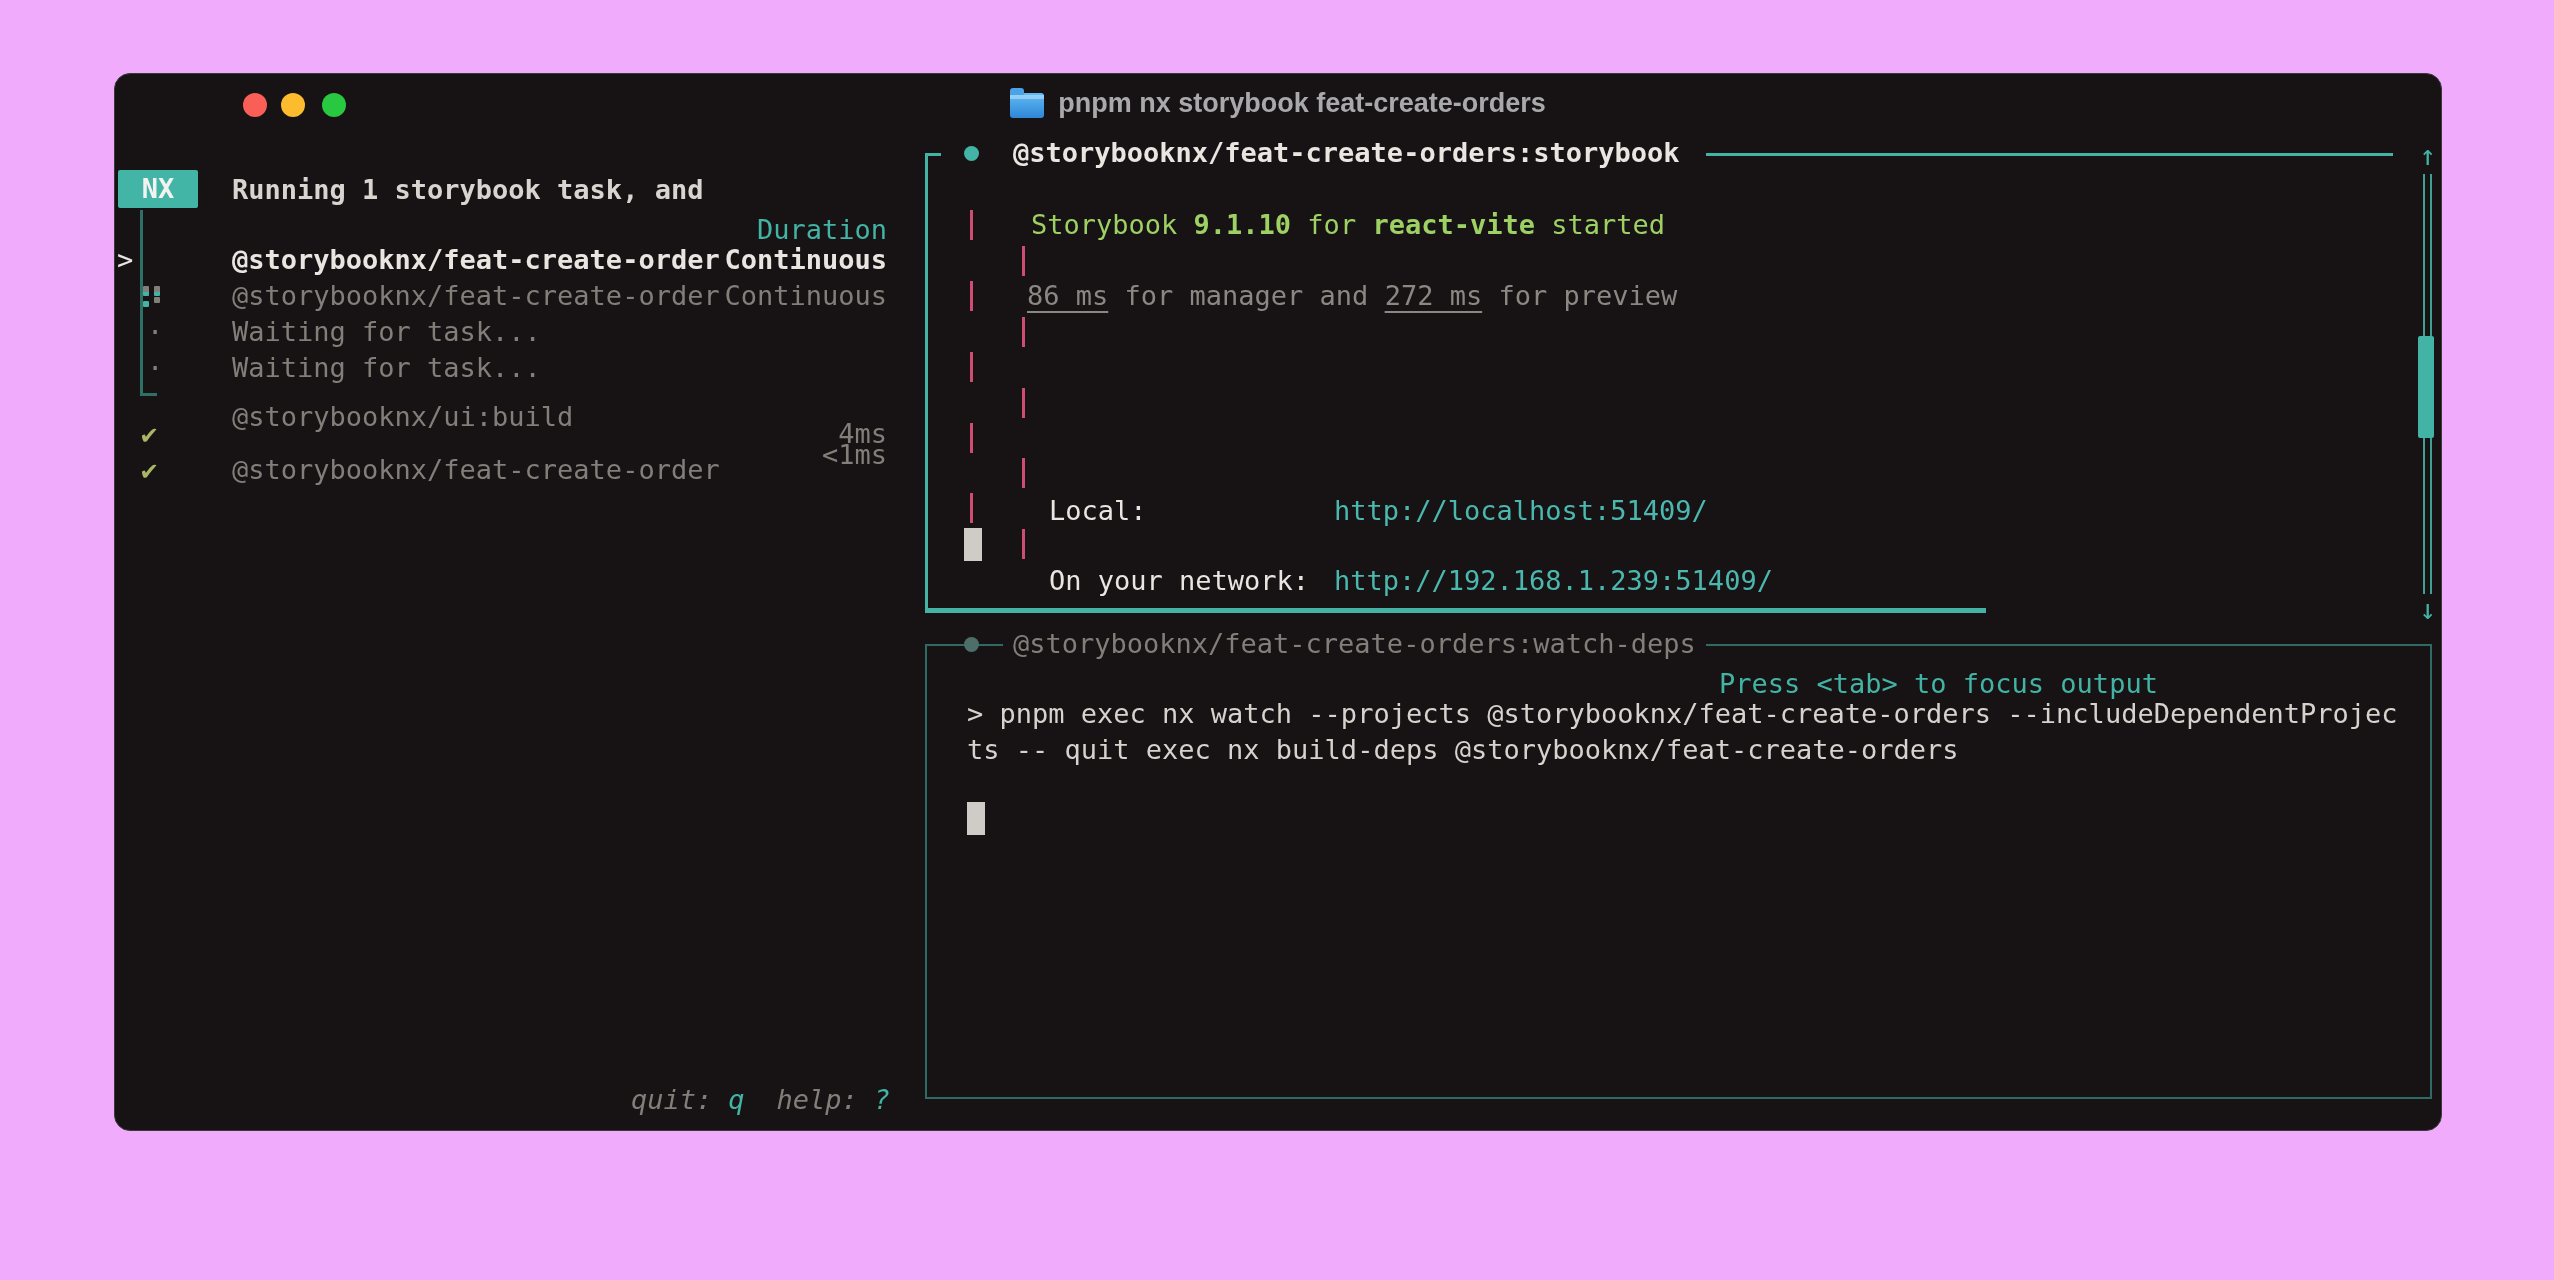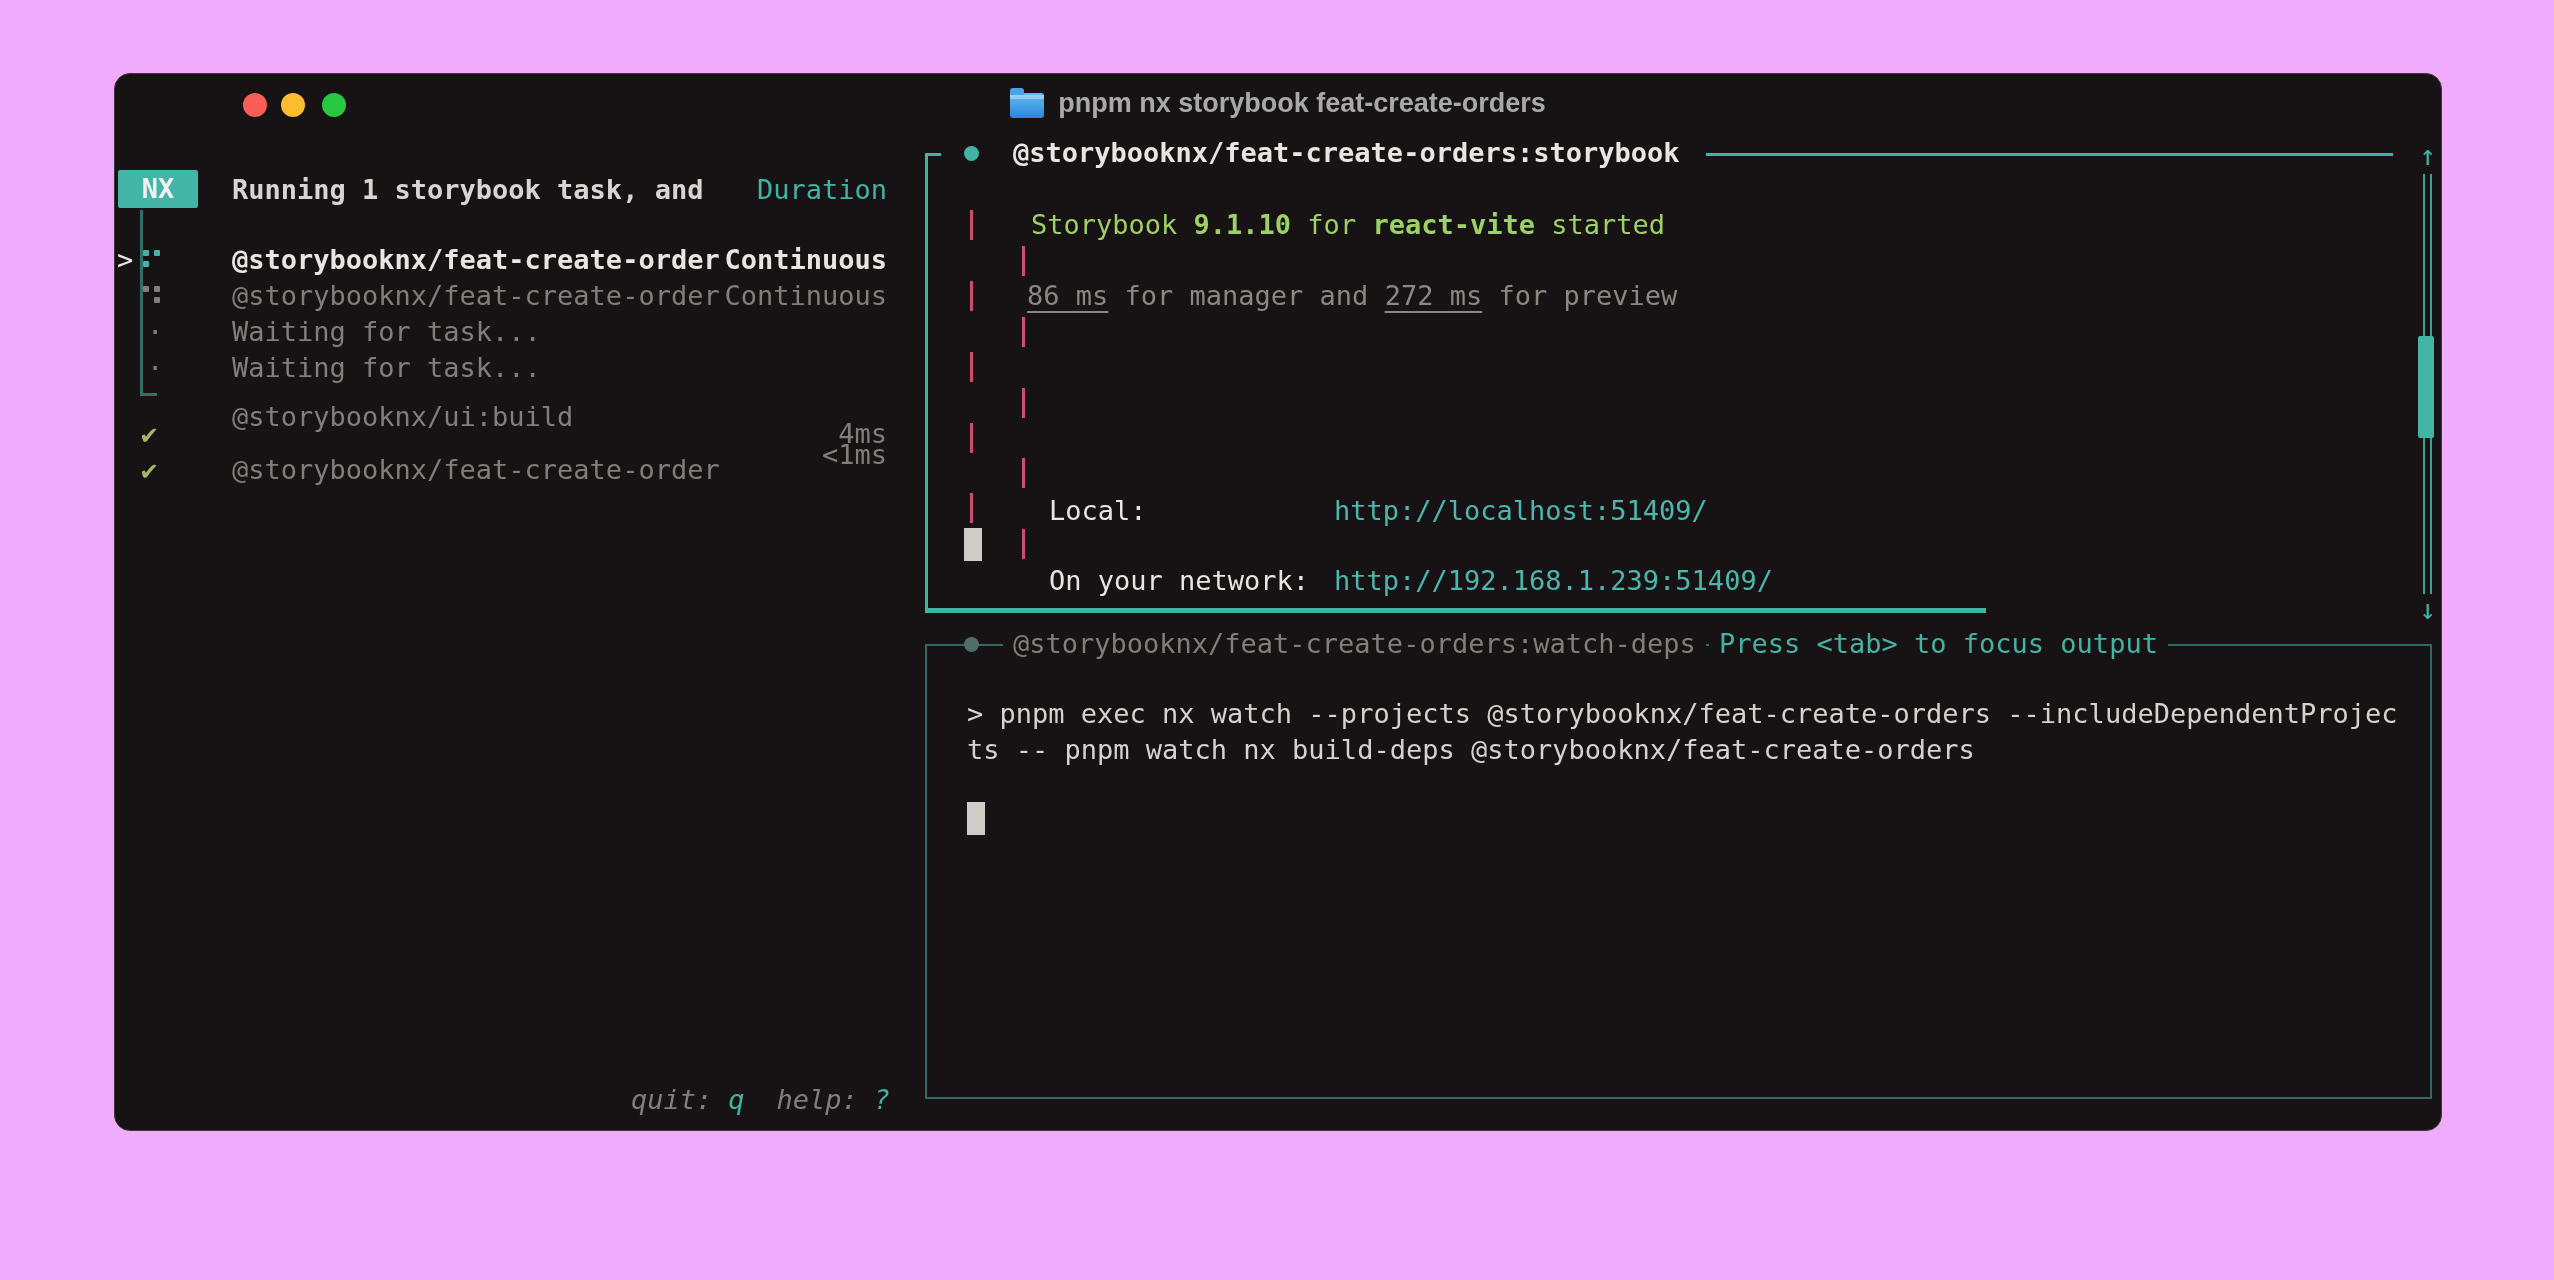--- a/index.html
+++ b/index.html
@@ -5,21 +5,21 @@
   * { margin:0; padding:0; box-sizing:border-box; }
   html,body { background:#000; width:2554px; height:1280px; overflow:hidden; }
   .screen { position:relative; width:2554px; height:1280px; background:#f0abfc;
             font-family:"DejaVu Sans Mono","DejaVu Sans",monospace; font-size:27px; }
   .window { position:absolute; left:114px; top:73px; width:2328px; height:1058px;
             background:#171314; border:1px solid #3a3a3c; border-radius:16px; }
   .row { position:absolute; height:36px; line-height:36px; white-space:pre; }
   .right { text-align:right; }
 
   
-  .teal   { color:#42b3a4; }
+  .teal   { color:#42b3a4;margin-top:40px; }
   .link   { color:#4bb8b0; text-decoration:none; }
   .white  { color:#e9e6e2; }
   .bold   { font-weight:bold; }
   .gray   { color:#827e7a; }
   .pgray  { color:#8b8783; }
   .green  { color:#9ed164; }
   .check  { color:#a9b665; }
   .cmd    { color:#d6d3ce; }
 
   
@@ -151,17 +151,17 @@
     <div class="sb-thumb"></div>
     <div class="sb-arrow" style="top:518px;">↓</div>
 
 
     <div class="p2-box"></div>
     <div class="hdot patch" style="left:849px;top:563px;background:#4e6f69;padding:0;"></div>
     <div class="row gray patch" style="left:888px;top:552px;">@storybooknx/feat-create-orders:watch-deps</div>
     <div class="row teal patch" style="left:1594px;top:552px;">Press &lt;tab&gt; to focus output</div>
 
     <div class="row cmd" style="left:852px;top:622px;">&gt; pnpm exec nx watch --projects @storybooknx/feat-create-orders --includeDependentProjec</div>
-    <div class="row cmd" style="left:852px;top:658px;">ts -- pnpm watch nx build-deps @storybooknx/feat-create-orders</div>
+    <div class="row cmd" style="left:852px;top:658px;">ts -- quit exec nx build-deps @storybooknx/feat-create-orders</div>
     <div class="cursor" style="left:852px;top:728px;"></div>
 
   </div>
 </div>
 
 </body></html>

